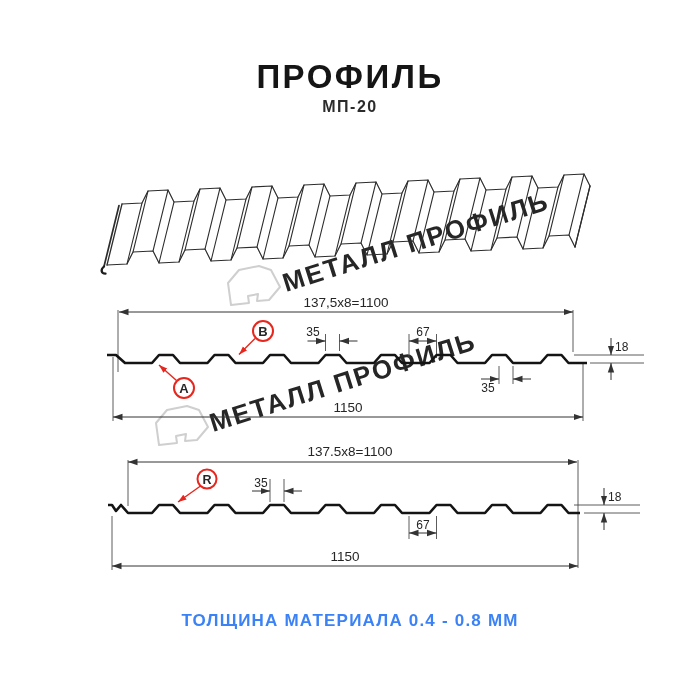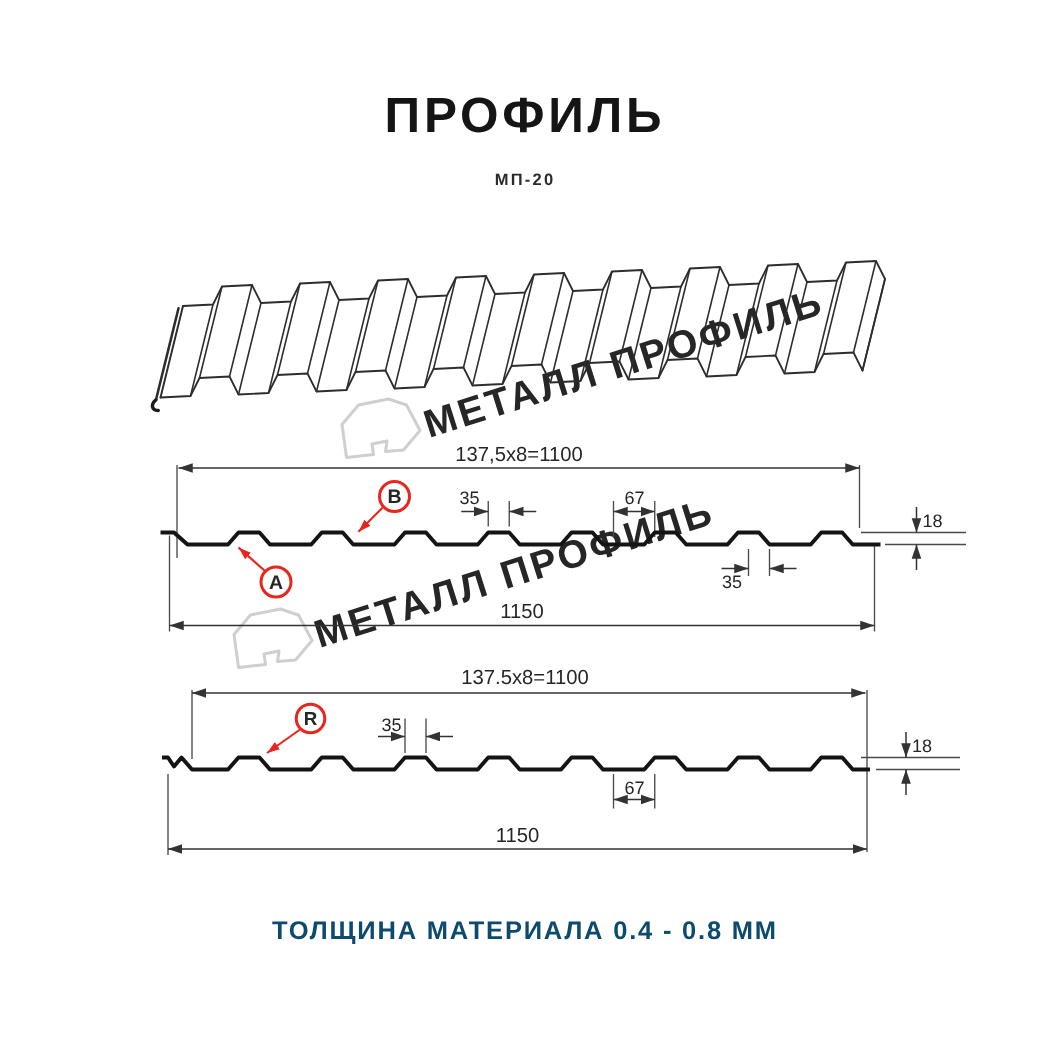--- a/index.html
+++ b/index.html
@@ -1,23 +1,23 @@
 <!DOCTYPE html>
 <html><head>
 <meta charset="utf-8">
 <style>
   html,body{margin:0;padding:0;background:#fff;}
   .page{position:relative;width:700px;height:700px;background:#ffffff;overflow:hidden;
         font-family:"Liberation Sans",sans-serif;}
   .hdr{position:absolute;top:58px;left:0;width:700px;text-align:center;}
   .title{font-size:33px;font-weight:bold;letter-spacing:2.5px;color:#151515;
          font-family:"Liberation Sans",sans-serif;}
-  .subtitle{margin-top:18px;font-size:11px;font-weight:bold;letter-spacing:1.5px;color:#2b2b2b;}
+  .subtitle{margin-top:2px;font-size:16px;font-weight:bold;letter-spacing:1.5px;color:#2b2b2b;}
   .ftr{position:absolute;top:611px;left:0;width:700px;text-align:center;
-       font-size:17px;font-weight:bold;letter-spacing:1.2px;color:#0c4a6e;}
+       font-size:17px;font-weight:bold;letter-spacing:1.2px;color:#3b82f6;}
   svg.drawing{position:absolute;left:0;top:0;}
   svg text{font-family:"Liberation Sans",sans-serif;fill:#262626;}
   .dim{font-size:13.5px;}
   .dimS{font-size:12px;}
   .wmtext{font-size:26px;font-weight:bold;letter-spacing:2px;}
   .redlbl{font-size:13px;font-weight:bold;}
 </style>
 </head>
 <body>
 

